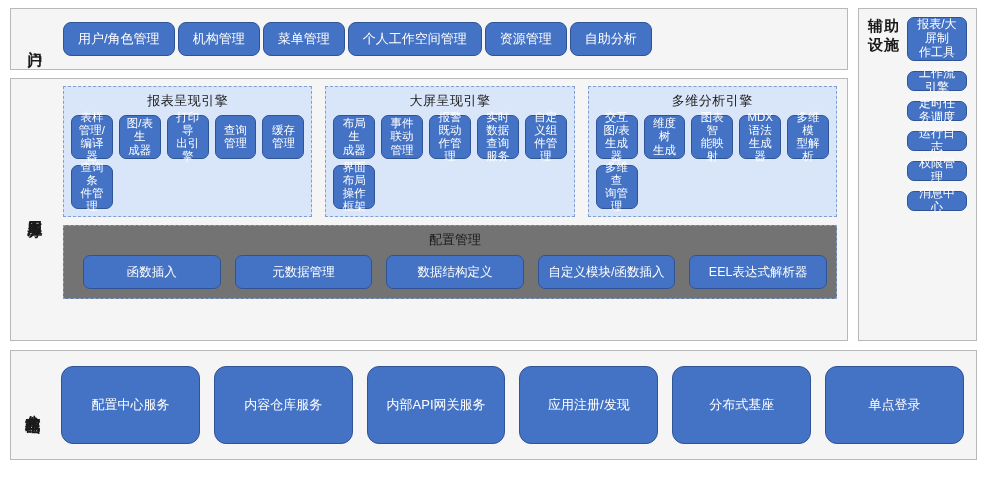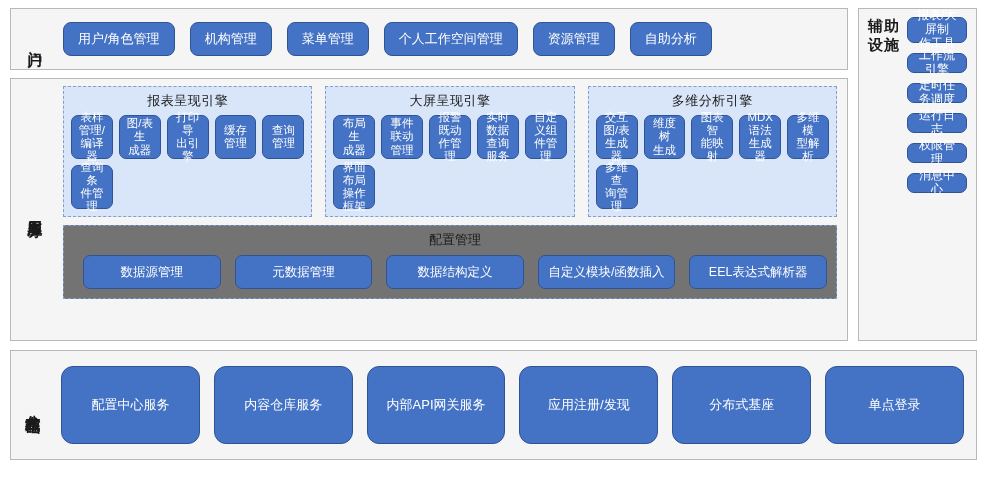--- a/index.html
+++ b/index.html
@@ -90,21 +90,21 @@
     box-sizing: border-box;
     padding: 4px 6px;
     white-space: pre-line;
   }
 
   
   .portal {
     height: 62px;
   }
   .portal .section-body {
-    gap: 15px;
+    gap: 3px;
     padding: 0 10px 0 4px;
   }
   .portal .btn {
     height: 34px;
     font-size: 13px;
     border-radius: 8px;
     flex: 0 0 auto;
     padding: 0 14px;
   }
 
@@ -208,21 +208,21 @@
     width: 100%;
     flex: 1 1 auto;
   }
   .aux-list .btn {
     height: 20px;
     font-size: 12px;
     width: 100%;
     border-radius: 7px;
   }
   .aux-list .btn.tall {
-    height: 26px;
+    height: 44px;
   }
 
   
   .distributed {
     margin-top: 9px;
     height: 110px;
     flex: 0 0 110px;
   }
   .distributed .section-label {
     flex: 0 0 44px;
@@ -269,22 +269,22 @@
 
             <div class="engine-group">
               <div class="engine-title">报表呈现引擎</div>
               <div class="engine-grid">
                 <div class="btn">表样管理/
 编译器</div>
                 <div class="btn">图/表生
 成器</div>
                 <div class="btn">打印导
 出引擎</div>
+                <div class="btn">查询管理</div>
                 <div class="btn">缓存管理</div>
-                <div class="btn">查询管理</div>
                 <div class="btn">查询条
 件管理</div>
               </div>
             </div>
 
             <div class="engine-group">
               <div class="engine-title">大屏呈现引擎</div>
               <div class="engine-grid">
                 <div class="btn">布局生
 成器</div>
@@ -317,21 +317,21 @@
                 <div class="btn">多维查
 询管理</div>
               </div>
             </div>
 
           </div>
 
           <div class="config-band">
             <div class="config-title">配置管理</div>
             <div class="config-row">
-              <div class="btn">数据源管理</div>
+              <div class="btn">函数插入</div>
               <div class="btn">元数据管理</div>
               <div class="btn">数据结构定义</div>
               <div class="btn">自定义模块/函数插入</div>
               <div class="btn">EEL表达式解析器</div>
             </div>
           </div>
 
         </div>
       </div>
 

